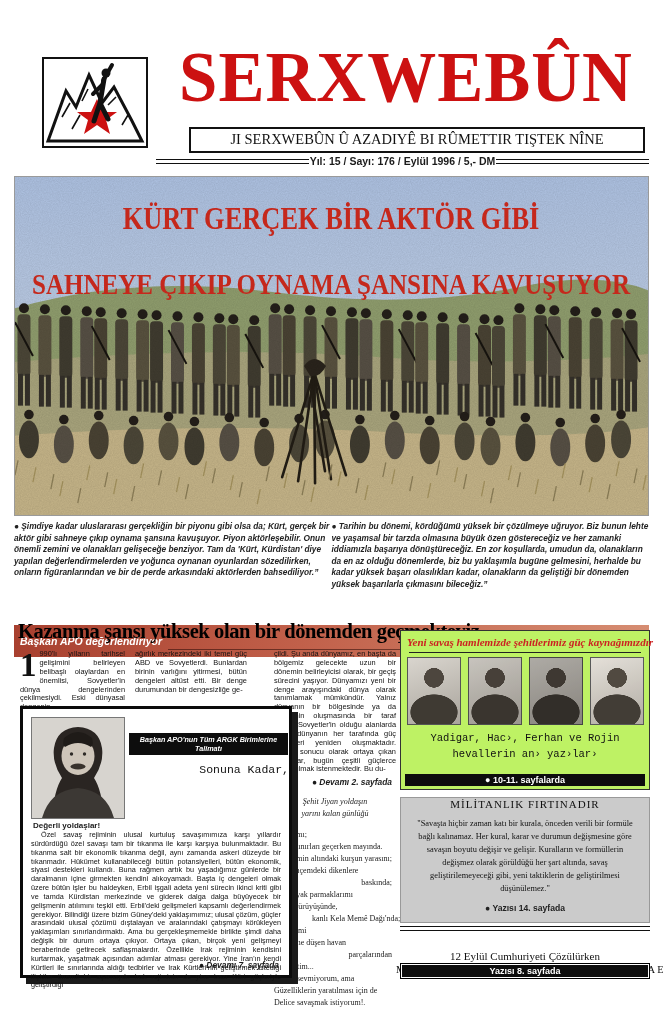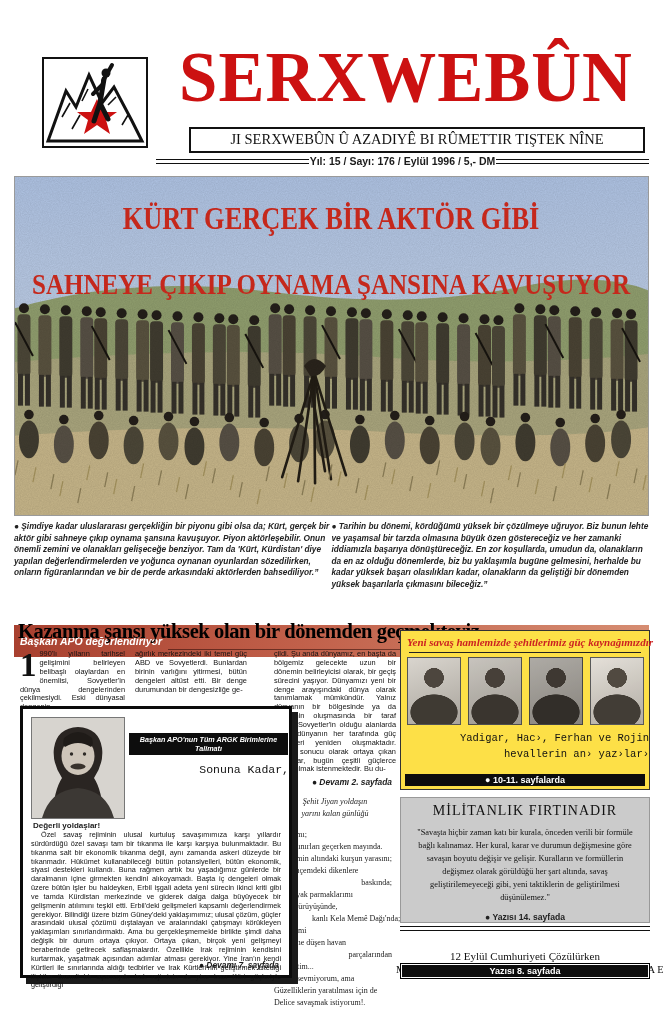--- a/index.html
+++ b/index.html
@@ -67,42 +67,42 @@
           font-style:italic;font-weight:bold;font-size:7.2px;text-align:center;padding:2px 2px;margin-top:8px;}
   .aposlogan{position:absolute;left:96px;top:48px;width:170px;text-align:right;
              font-family:"Liberation Mono","DejaVu Sans Mono",monospace;font-size:11.5px;color:#111;line-height:2.2;}
   .aposalute{position:absolute;left:10px;top:112px;font-size:8px;font-weight:bold;}
   .apobody{position:absolute;left:8px;top:122px;width:250px;font-size:7.25px;line-height:1.22;
            text-align:justify;text-indent:10px;color:#111;}
   .apocont{position:absolute;right:10px;bottom:5px;font-size:8.4px;font-weight:bold;font-style:italic;}
 
   
   .martyrs{position:absolute;left:400px;top:630px;width:250px;height:160px;box-sizing:border-box;
-           border:1px solid #333;background:#fde047;}
+           border:1px solid #333;background:#bef264;}
   .martyrs .title{margin:5px 6px 0;text-align:center;font-family:"Liberation Serif",serif;
                   font-style:italic;font-weight:bold;font-size:11px;color:#cc2222;white-space:nowrap;}
   .martyrs hr{border:none;border-top:1px solid #222;margin:4px 8px;}
   .mphotos{display:flex;justify-content:center;gap:7px;margin-top:2px;}
   .mphoto{width:52px;height:66px;border:1px solid #555;
           background:
             radial-gradient(circle 10px at 50% 30%,#4d463e 97%,transparent 100%),
             radial-gradient(ellipse 24px 18px at 50% 82%,#3f3a33 97%,transparent 100%),
             linear-gradient(160deg,#d9d5ce,#a9a49c);}
   .mphoto:nth-child(2){filter:brightness(.92);}
   .mphoto:nth-child(3){filter:brightness(.8);}
   .mphoto:nth-child(4){filter:brightness(1.05);}
-  .mcaption{margin-top:5px;text-align:right;font-family:"Liberation Mono","DejaVu Sans Mono",monospace;
+  .mcaption{margin-top:5px;text-align:center;font-family:"Liberation Mono","DejaVu Sans Mono",monospace;
             font-size:10.5px;line-height:1.55;color:#111;}
   .mbar{position:absolute;left:4px;right:4px;bottom:3px;background:#0d0d0d;color:#fff;
         text-align:center;font-size:9px;font-weight:bold;padding:1px 0;}
 
   .militancy{position:absolute;left:400px;top:797px;width:250px;height:126px;box-sizing:border-box;
              background:#cbcbcb;border:1px solid #999;}
-  .militancy .title{margin-top:5px;text-align:center;font-family:"Liberation Serif",serif;
-                    font-size:14px;letter-spacing:1px;color:#111;}
+  .militancy .title{text-align:center;font-family:"Liberation Serif",serif;
+                    font-size:11px;letter-spacing:1px;color:#111;}
   .militancy .quote{margin:7px 10px 0;text-align:center;font-family:"Liberation Serif",serif;
                     font-size:8.4px;line-height:1.55;color:#111;}
   .militancy .ref{margin-top:8px;text-align:center;font-size:8.6px;font-weight:bold;color:#222;}
 
   .dblrule{position:absolute;left:400px;top:926px;width:250px;height:3px;
            border-top:1px solid #111;border-bottom:1px solid #111;}
   .mezo{position:absolute;left:396px;top:933px;width:258px;text-align:center;
         font-family:"Liberation Serif",serif;color:#111;margin-top:17px;}
   .mezo .l1{font-size:11px;}
   .mezo .l2{font-size:10.5px;margin-top:2px;white-space:nowrap;}

